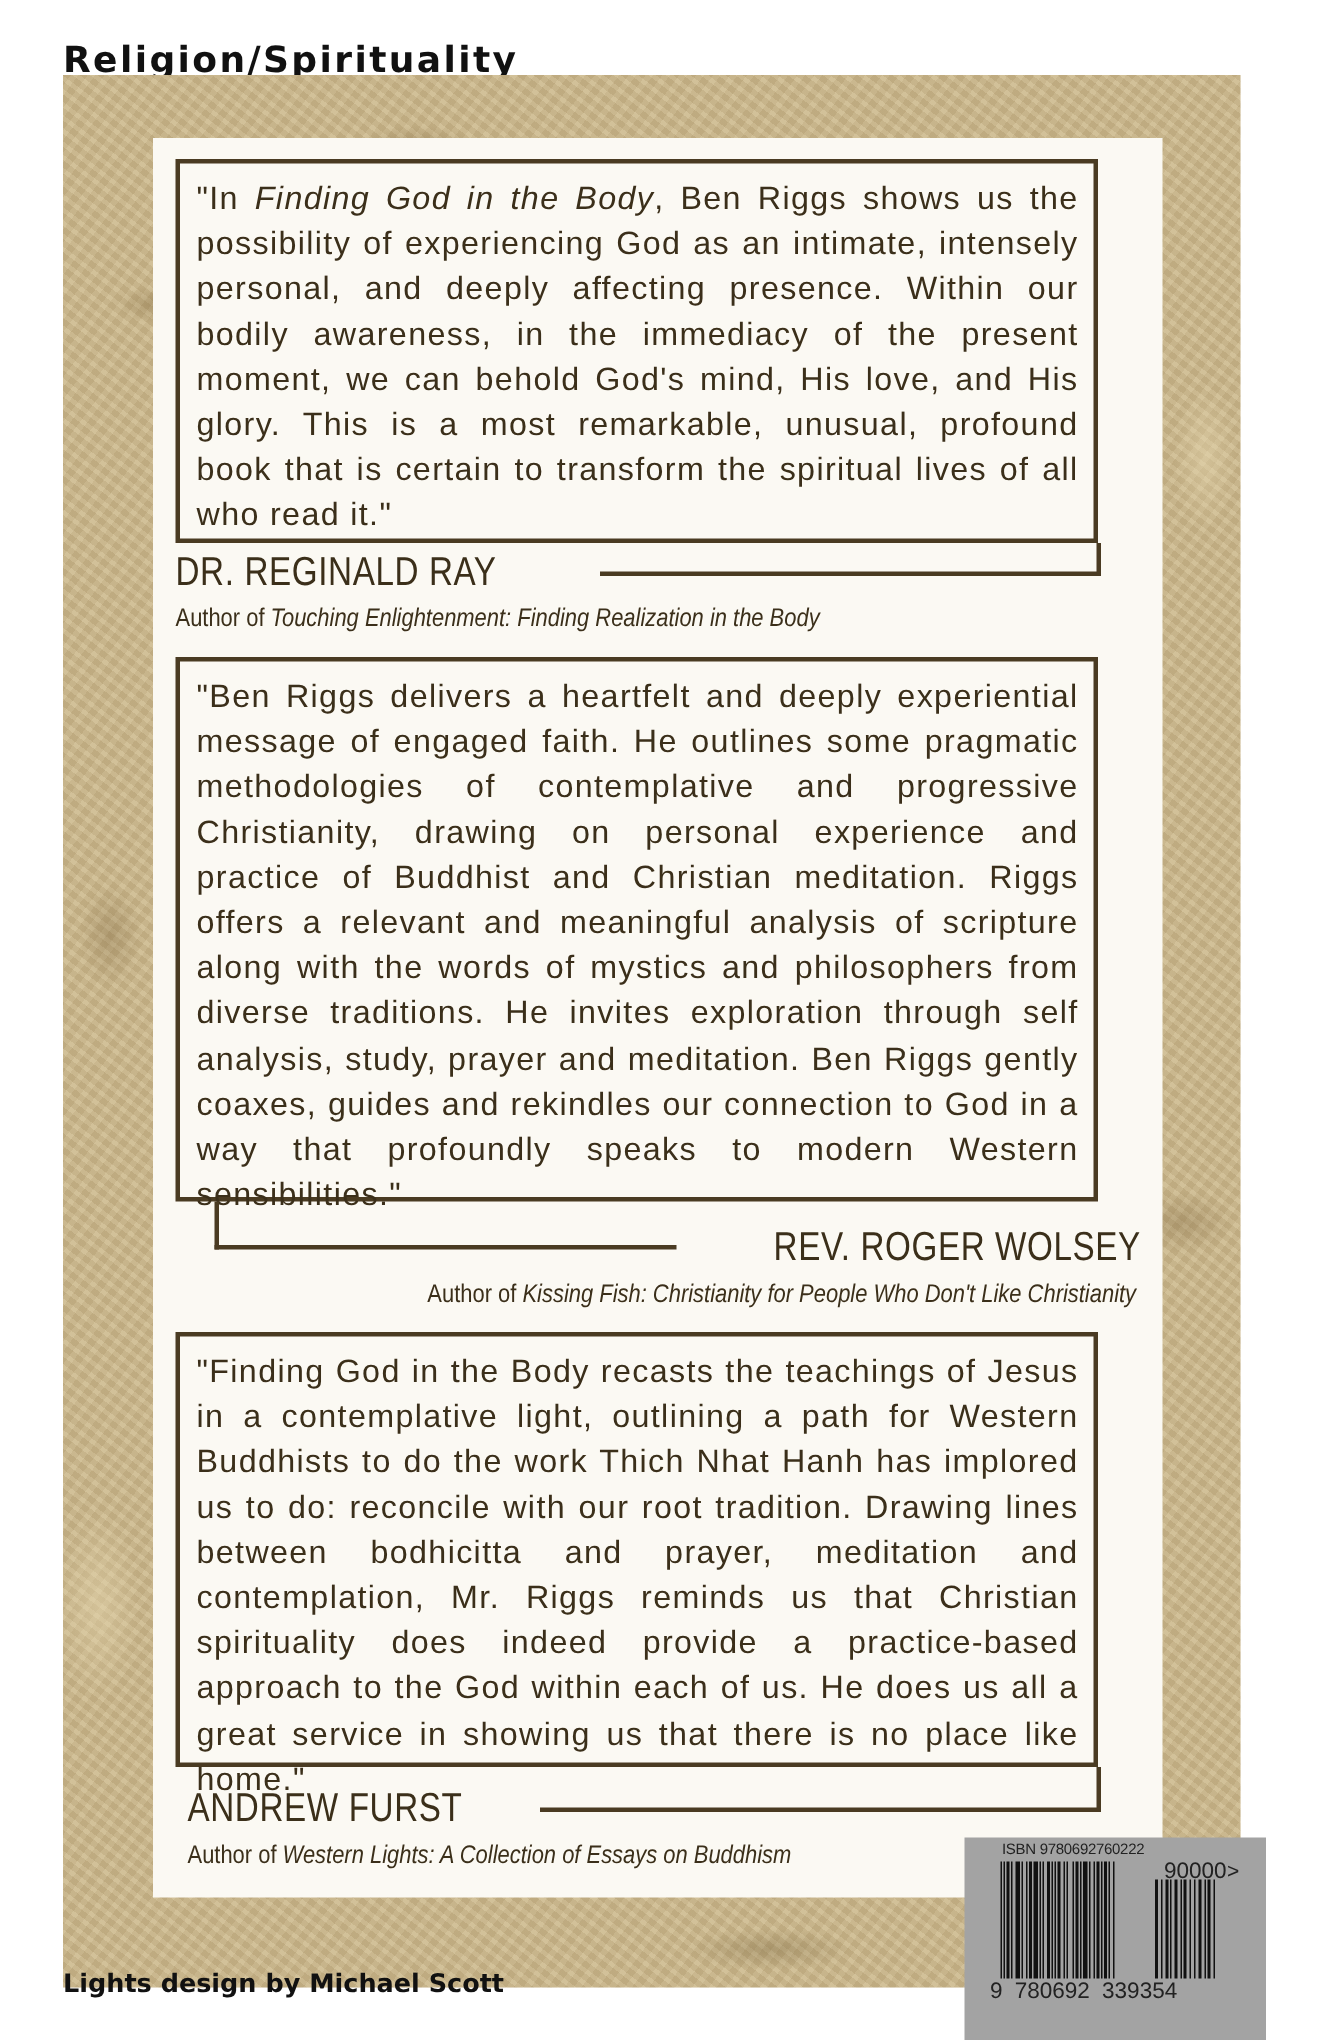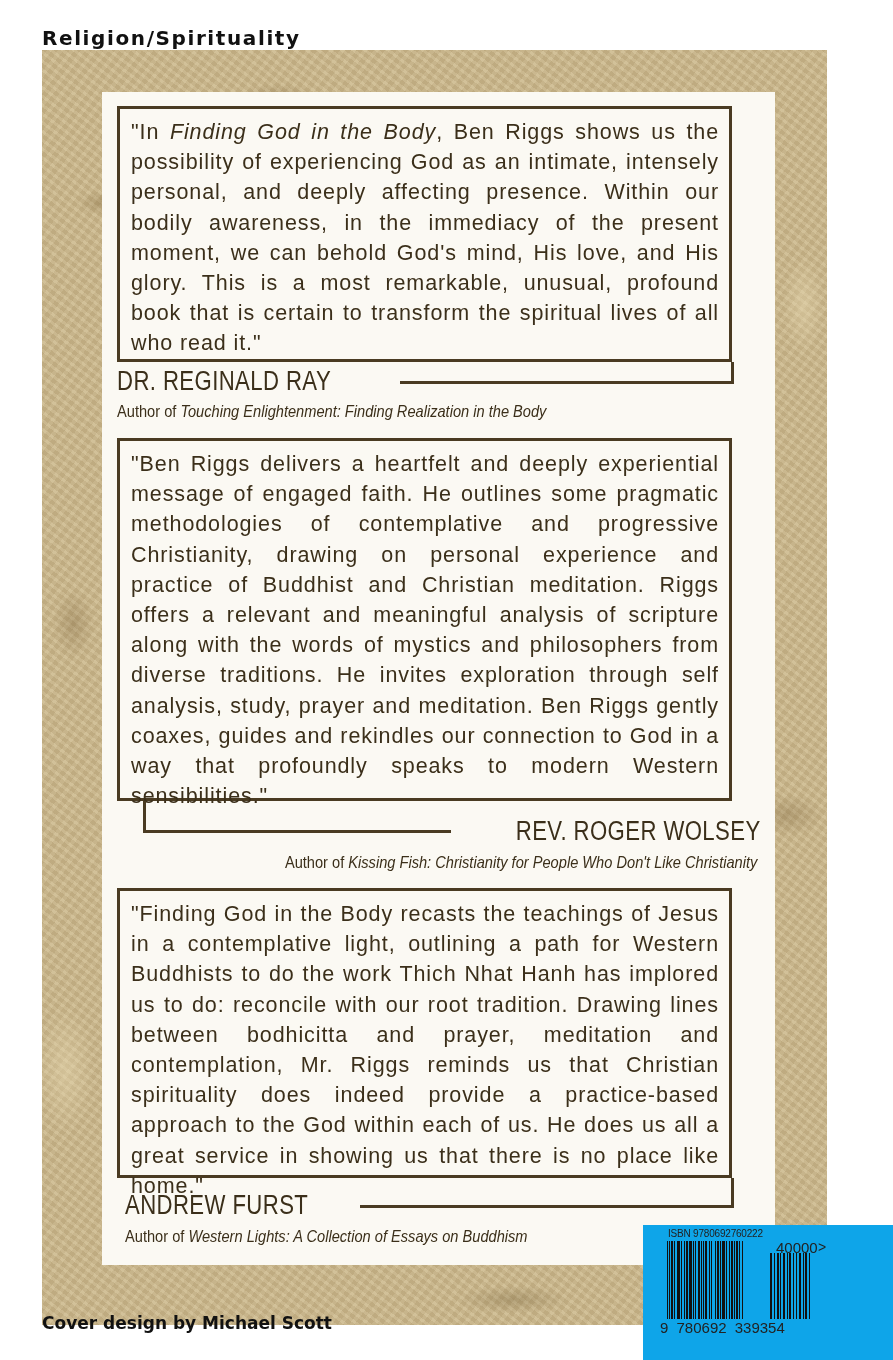--- a/index.html
+++ b/index.html
@@ -4,21 +4,21 @@
 <style>
   html, body { margin: 0; padding: 0; }
   body {
     width: 893px; height: 1360px; position: relative; overflow: hidden;
     background: #ffffff;
     font-family: "Liberation Sans", sans-serif;
   }
   .category {
     position: absolute; left: 42px; top: 26px;
     font-family: "DejaVu Sans", sans-serif; font-weight: bold;
-    font-size: 20px; letter-spacing: 1.6px; color: #111;
+    font-size: 24px; letter-spacing: 1.6px; color: #111; text-decoration: underline;
   }
   .parchment {
     position: absolute; left: 42px; top: 50px; width: 785px; height: 1275px;
     background:
       radial-gradient(ellipse 40px 18px at 8% 12%, rgba(120,95,50,0.35), transparent 70%),
       radial-gradient(ellipse 60px 25px at 30% 4%, rgba(110,85,45,0.35), transparent 70%),
       radial-gradient(ellipse 30px 50px at 4% 45%, rgba(120,95,55,0.30), transparent 70%),
       radial-gradient(ellipse 50px 30px at 95% 60%, rgba(120,95,55,0.30), transparent 70%),
       radial-gradient(ellipse 80px 20px at 60% 98%, rgba(110,90,50,0.30), transparent 70%),
       radial-gradient(ellipse 30px 70px at 97% 20%, rgba(230,215,175,0.5), transparent 70%),
@@ -58,21 +58,21 @@
     font-family: "Liberation Sans", sans-serif; font-size: 17px;
     transform: scaleX(0.86); transform-origin: left top;
   }
   .author-cred.right { transform-origin: right top; }
   .author-cred i { font-style: italic; }
   .credit {
     position: absolute; left: 42px; top: 1313px;
     font-family: "DejaVu Sans", sans-serif; font-weight: bold; font-size: 17px; color: #111;
   }
   .barcode-area {
-    position: absolute; left: 643px; top: 1225px; width: 250px; height: 135px; background: #0ea5e9; text-align: center;
+    position: absolute; left: 643px; top: 1225px; width: 201px; height: 135px; background: #a3a3a3; text-align: center;
   }
   .isbn-label { position: absolute; left: 25px; top: 3px; font-size: 10px; color: #222; letter-spacing: -0.2px; font-family: "Liberation Sans", sans-serif; }
   .bars { position: absolute; display: flex; align-items: stretch; }
   .bars span { display: block; background: #111; }
   .main-bars { left: 24px; top: 16px; height: 78px; width: 94px; }
   .addon-bars { left: 127px; top: 28px; height: 66px; width: 48px; }
   .isbn-digits { position: absolute; left: 17px; top: 94px; font-size: 15px; color: #222; font-family: "Liberation Sans", sans-serif; word-spacing: 4px; }
   .price-code { position: absolute; left: 133px; top: 14px; font-size: 15px; color: #222; font-family: "Liberation Sans", sans-serif; }
   .price-arrow { position: absolute; left: 175px; top: 14px; font-size: 14px; color: #222; }
 </style>
@@ -104,21 +104,21 @@
 
 <div class="quote-box q3">
   <p>"Finding God in the Body recasts the teachings of Jesus in a contemplative light, outlining a path for Western Buddhists to do the work Thich Nhat Hanh has implored us to do: reconcile with our root tradition. Drawing lines between bodhicitta and prayer, meditation and contemplation, Mr. Riggs reminds us that Christian spirituality does indeed provide a practice-based approach to the God within each of us. He does us all a great service in showing us that there is no place like home."</p>
 </div>
 <div class="connector" style="left:360px; top:1178px; width:371px; height:27px; border-right-width:3px; border-bottom-width:3px;"></div>
 <div class="author-name" style="left:125px; top:1190px;">ANDREW FURST</div>
 <div class="author-cred" style="left:125px; top:1227px;">
   <span>Author of </span><i>Western Lights: A Collection of Essays on Buddhism</i>
 </div>
 
-<div class="credit">Cover design by Michael Scott</div>
+<div class="credit">Lights design by Michael Scott</div>
 
 <div class="barcode-area">
   <div class="isbn-label">ISBN 9780692760222</div>
   <div class="bars main-bars" id="mainBars">
       <span style="width: 1px;"></span>
       <span style="width: 1px; background: transparent;"></span>
       <span style="width: 1px;"></span>
       <span style="width: 1px; background: transparent;"></span>
       <span style="width: 2px;"></span>
       <span style="width: 1px; background: transparent;"></span>
@@ -166,21 +166,21 @@
       <span style="width: 1px; background: transparent;"></span>
       <span style="width: 1px;"></span>
       <span style="width: 1px; background: transparent;"></span>
       <span style="width: 2px;"></span>
       <span style="width: 1px; background: transparent;"></span>
       <span style="width: 1px;"></span>
       <span style="width: 2px; background: transparent;"></span>
       <span style="width: 1px;"></span>
       <span style="width: 1px; background: transparent;"></span>
     </div>
-  <div class="price-code">40000</div>
+  <div class="price-code">90000</div>
   <div class="price-arrow">&gt;</div>
   <div class="bars addon-bars" id="addonBars">
       <span style="width: 2px;"></span>
       <span style="width: 2px; background: transparent;"></span>
       <span style="width: 1px;"></span>
       <span style="width: 2px; background: transparent;"></span>
       <span style="width: 2px;"></span>
       <span style="width: 1px; background: transparent;"></span>
       <span style="width: 1px;"></span>
       <span style="width: 2px; background: transparent;"></span>

